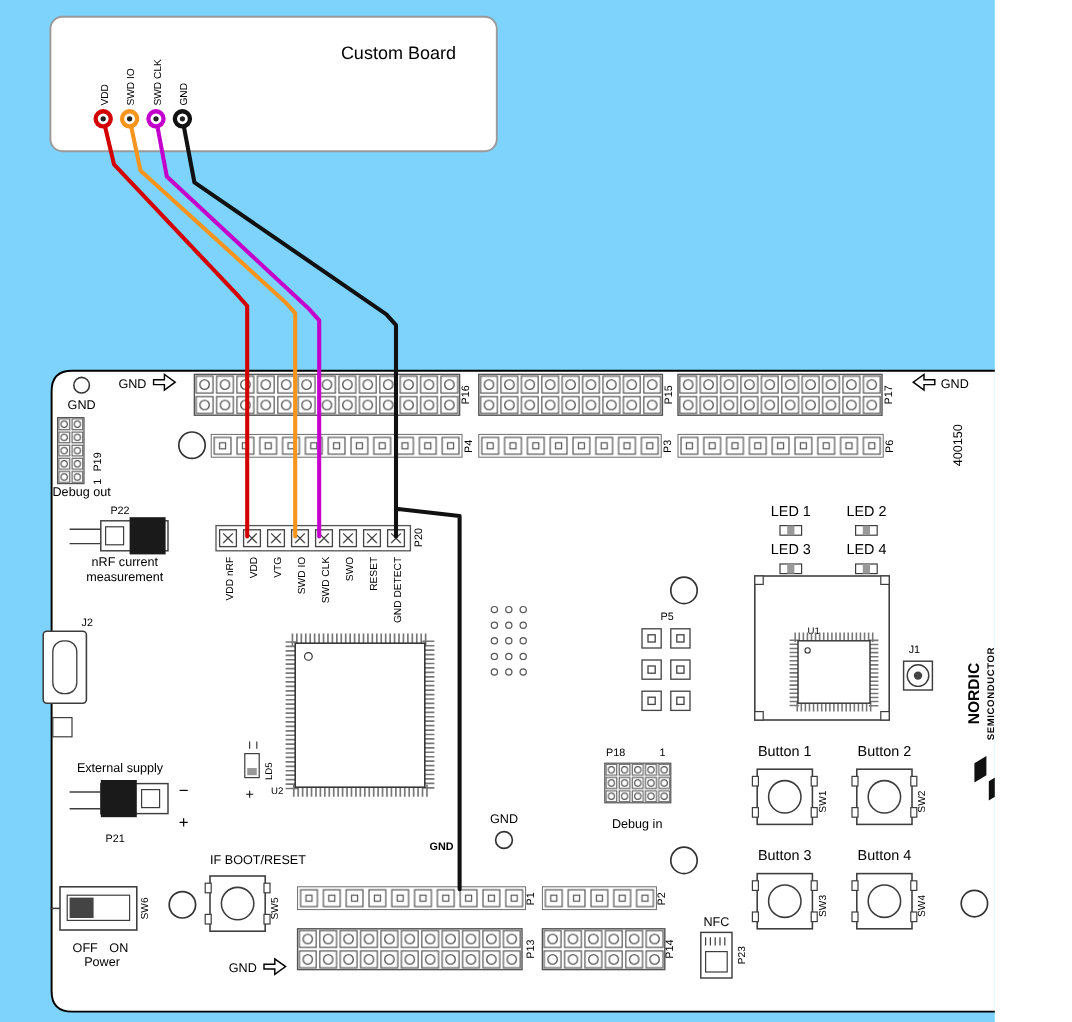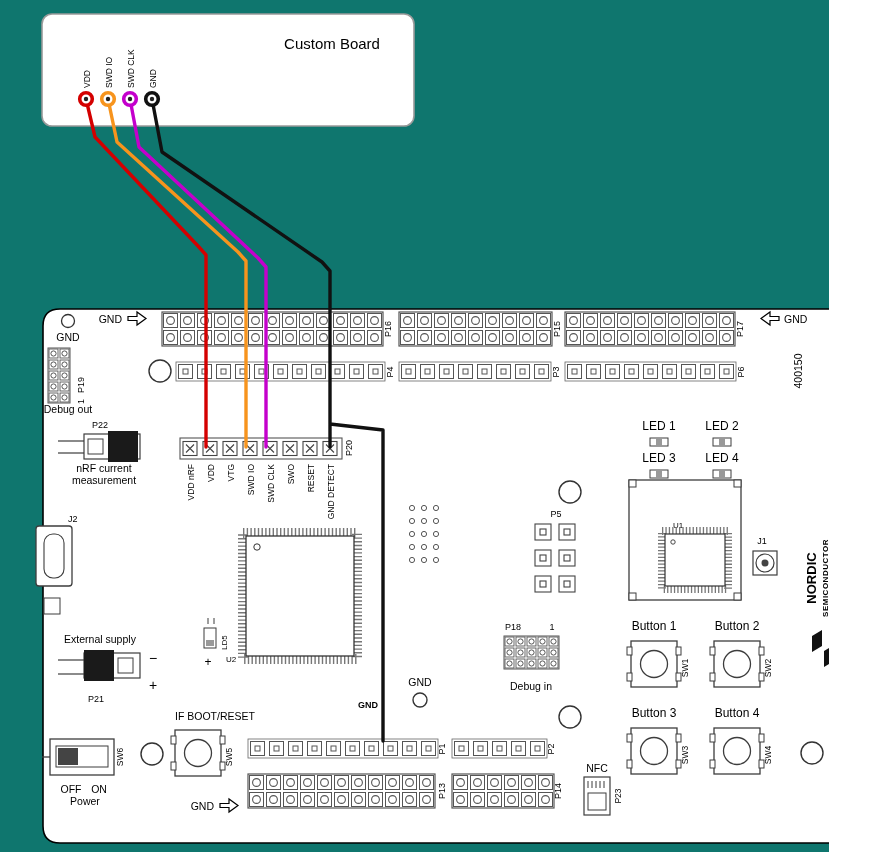--- a/index.html
+++ b/index.html
@@ -1,16 +1,16 @@
 <!DOCTYPE html>
 <html><head>
 <meta charset="utf-8">
 <style>
   html,body{margin:0;padding:0;background:#fff;}
-  .stage{width:829px;height:852px;position:relative;background:#0f766e;overflow:hidden;}
+  .stage{width:829px;height:852px;position:relative;background:#7dd3fc;overflow:hidden;}
   svg text{font-family:"Liberation Sans","DejaVu Sans",sans-serif;fill:#000;}
   .big{font-size:15px}
   .lbl{font-size:10.5px}
   .med{font-size:12px}
   .sm{font-size:9px}
   .xs{font-size:8.5px}
   .b{font-weight:bold}
   .mid{text-anchor:middle}
   .end{text-anchor:end}
 </style>

